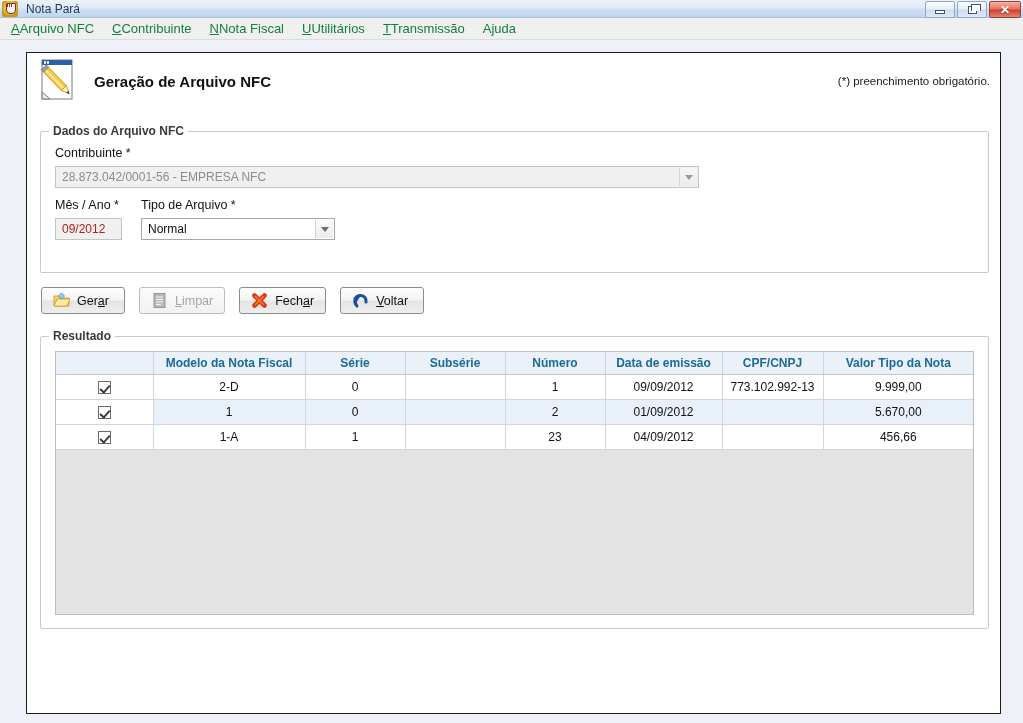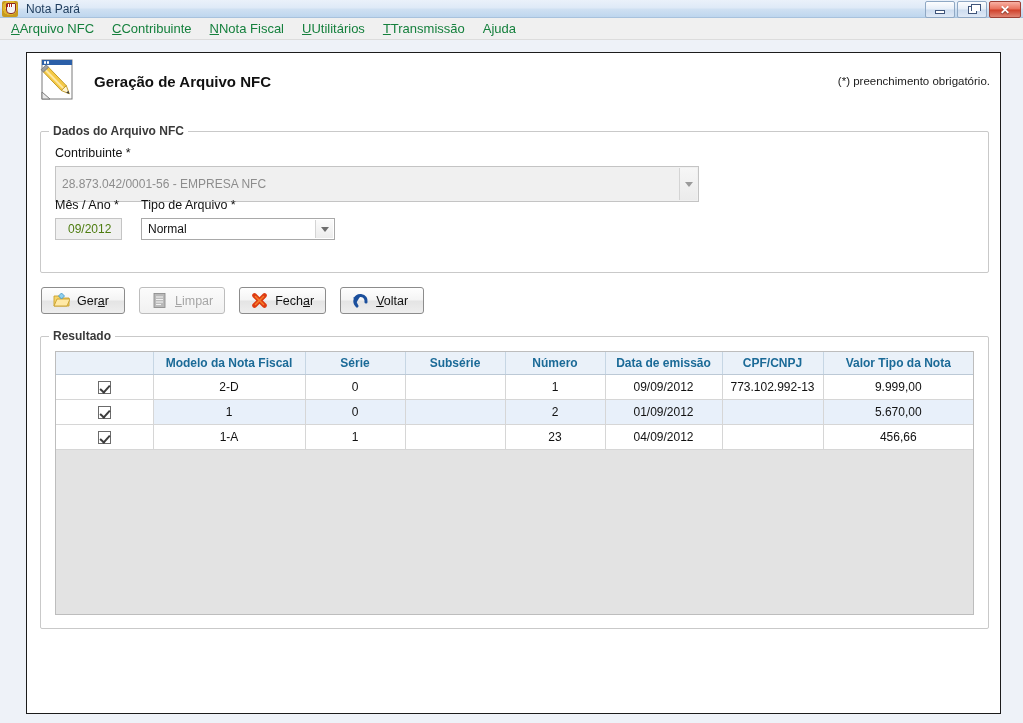--- a/index.html
+++ b/index.html
@@ -178,23 +178,23 @@
   .field-label {
     position: absolute;
     font-size: 12.5px;
     color: #111;
   }
 
   .txt-disabled {
     position: absolute;
     background: #f0f0f0;
     border: 1px solid #c4c4c4;
-    color: #4d7c0f;
-    font-size: 12px;
-    padding: 3px 12px;
+    color: #b91c1c;
+    font-size: 12px;
+    padding: 3px 6px;
     line-height: 15px;
     white-space: nowrap;
     overflow: hidden;
   }
 
   .combo-disabled {
     position: absolute;
     background: #f0f0f0;
     border: 1px solid #c4c4c4;
     font-size: 12px;
@@ -362,21 +362,21 @@
     </div>
     <div class="page-title">Geração de Arquivo NFC</div>
     <div class="oblig">(*) preenchimento obrigatório.</div>
   </div>
 
   <div class="fs" id="fs-dados">
     <div class="fs-legend">Dados do Arquivo NFC</div>
 
     <div class="field-label" style="left:14px; top:14px;">Contribuinte *</div>
 
-    <div class="combo-disabled" style="left:14px; top:34px; width:644px; height:36px;align-items:center;">
+    <div class="combo-disabled" style="left:14px; top:34px; width:644px; height:22px;align-items:center;">
       <span>28.873.042/0001-56 - EMPRESA NFC</span>
       <span class="combo-btn dis">
         <span class="chev"></span>
       </span>
     </div>
 
     <div class="field-label" style="left:14px; top:66px;">Mês / Ano *</div>
     <div class="field-label" style="left:100px; top:66px;">Tipo de Arquivo *</div>
 
     <div class="txt-disabled" style="left:14px; top:86px; width:67px; height:22px; text-align:left;" title="09/2012">09/2012</div>

